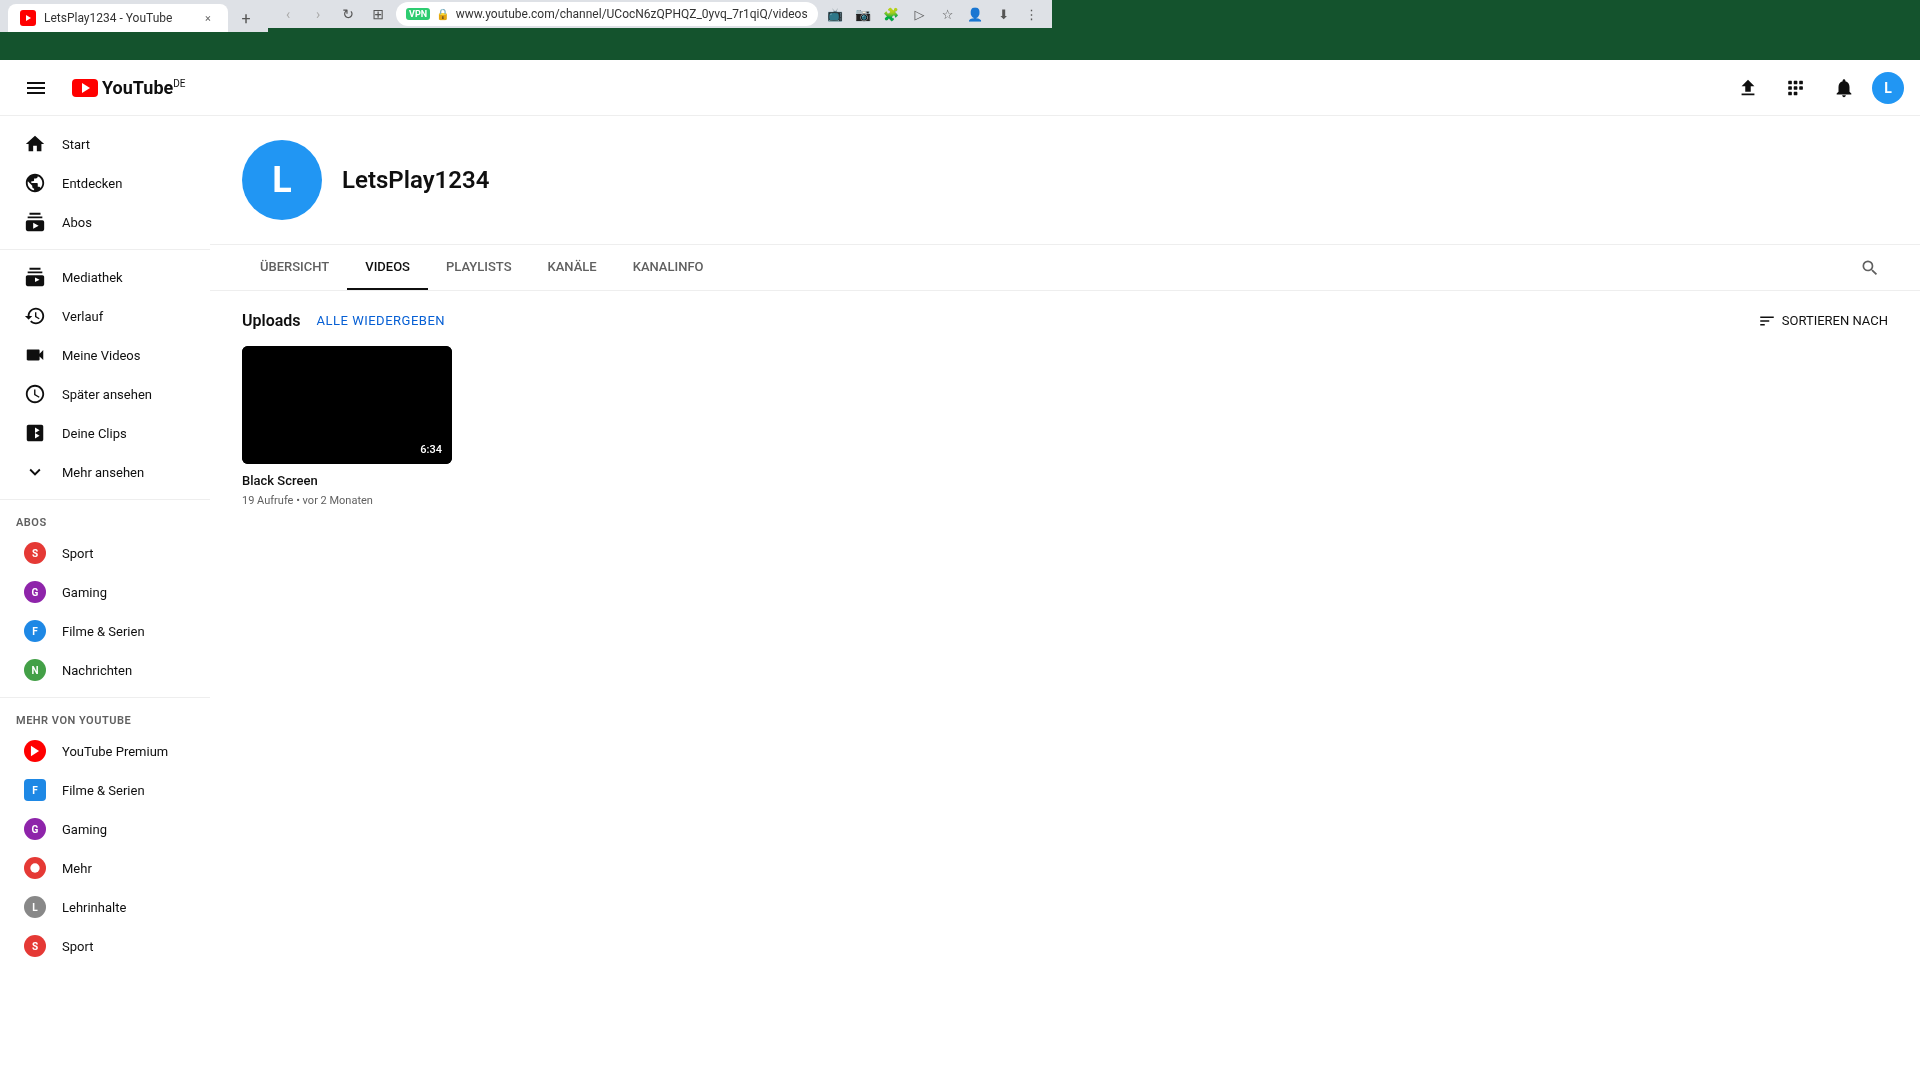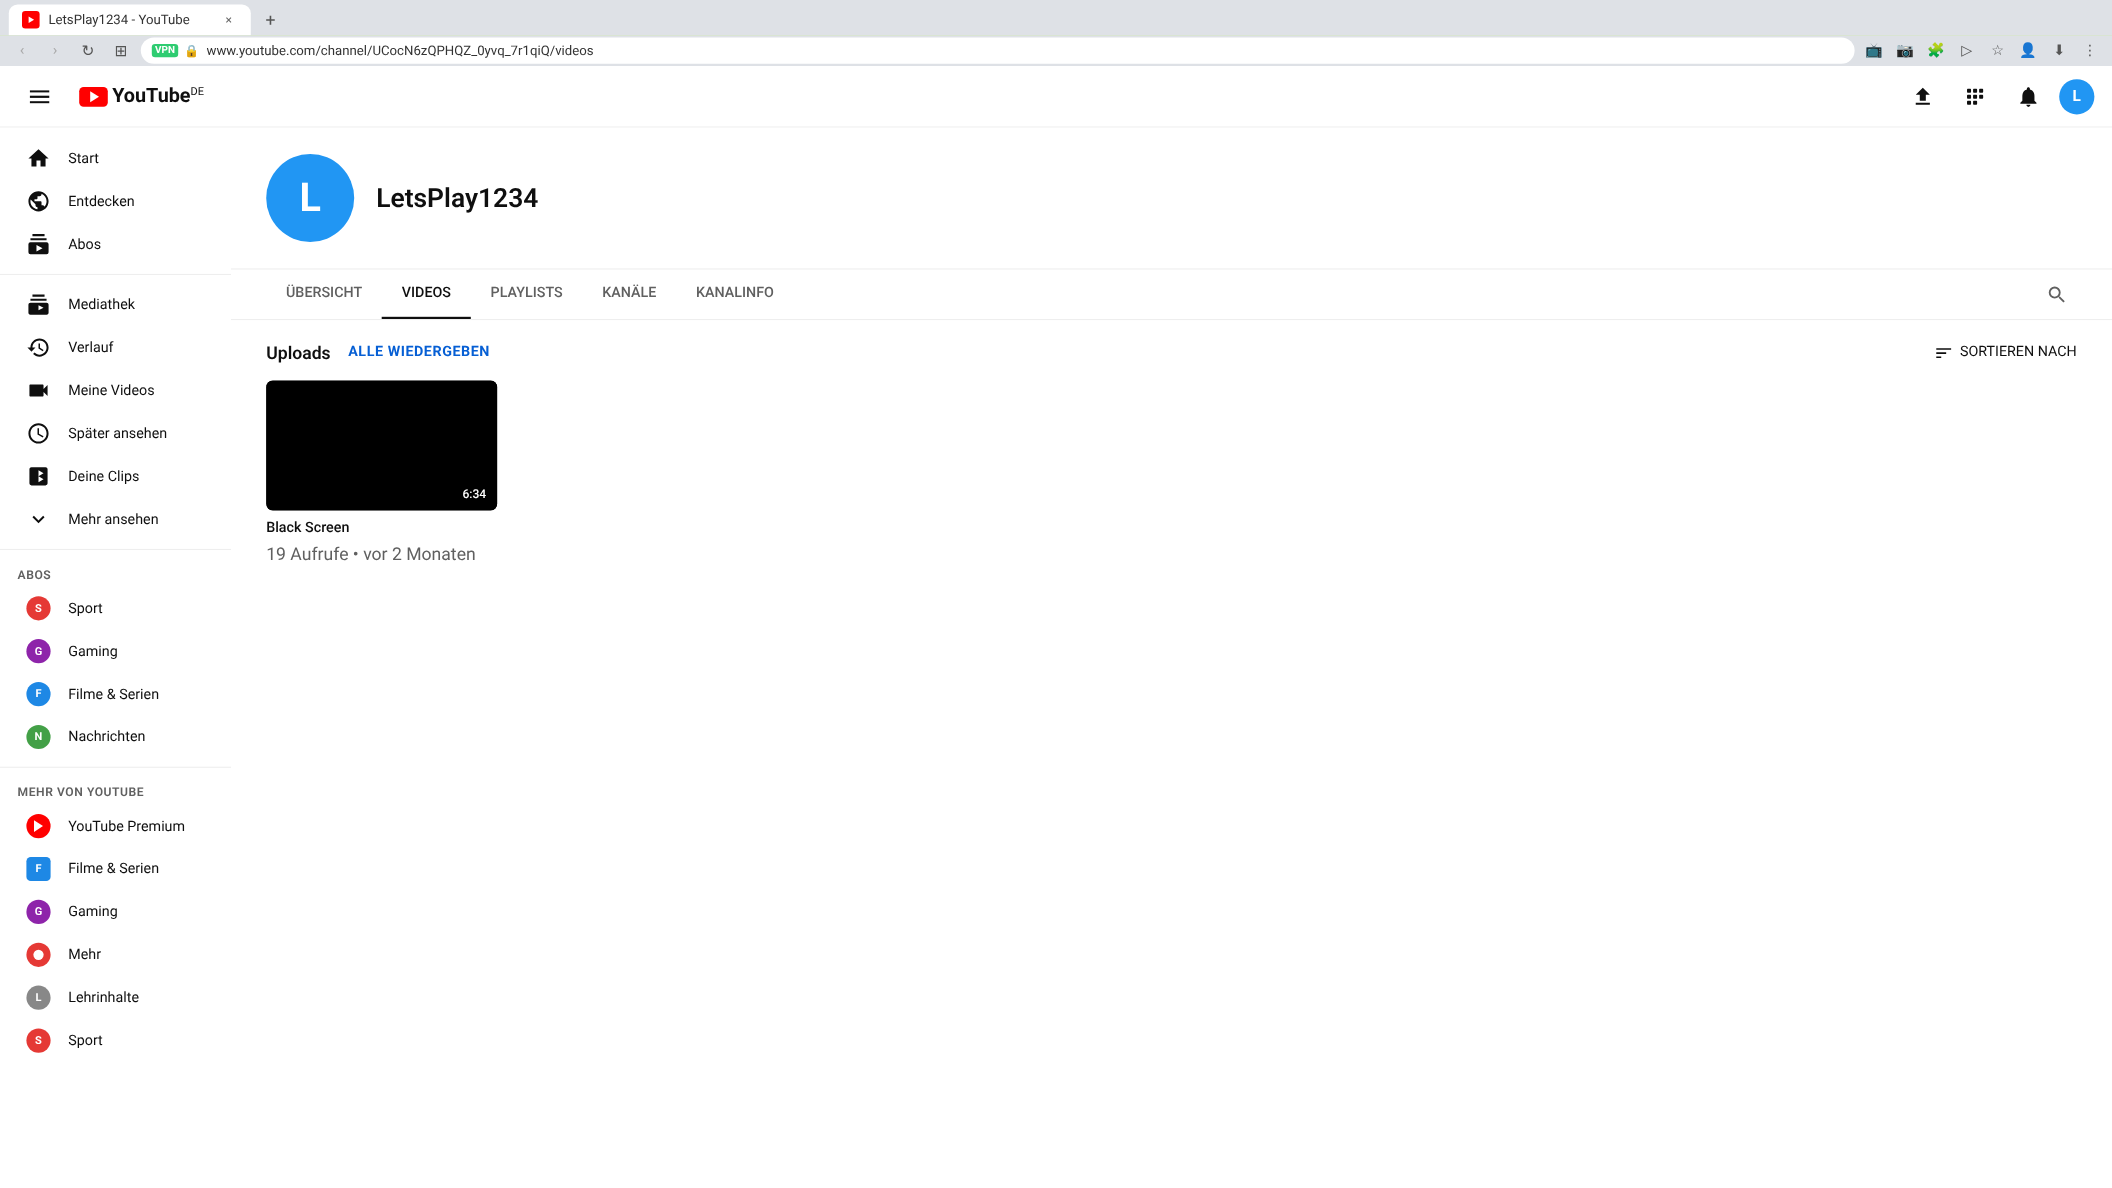--- a/index.html
+++ b/index.html
@@ -1,19 +1,19 @@
 <!DOCTYPE html>
 <html><head>
   <meta charset="utf-8">
   <style>
     * { margin: 0; padding: 0; box-sizing: border-box; }
     body { font-family: 'Roboto', Arial, sans-serif; font-size: 14px; background: #fff; color: #0f0f0f; display: flex; flex-direction: column; height: 1080px; overflow: hidden; }
 
     
-    .browser-chrome { background: #bef264; height: 60px; display: flex; flex-direction: column; flex-shrink: 0; }
+    .browser-chrome { background: #14532d; height: 60px; display: flex; flex-direction: row; flex-shrink: 0; }
     .browser-tabs { display: flex; align-items: flex-end; height: 32px; padding: 0 8px; background: #dee1e6; }
     .browser-tab { display: flex; align-items: center; background: #fff; border-radius: 8px 8px 0 0; padding: 0 12px; height: 28px; min-width: 220px; gap: 8px; font-size: 12px; color: #333; }
     .browser-tab .tab-favicon { width: 16px; height: 16px; background: #f00; border-radius: 3px; display: flex; align-items: center; justify-content: center; }
     .browser-tab .tab-title { flex: 1; overflow: hidden; white-space: nowrap; text-overflow: ellipsis; }
     .browser-tab .tab-close { width: 16px; height: 16px; display: flex; align-items: center; justify-content: center; border-radius: 50%; cursor: pointer; font-size: 11px; color: #666; }
     .tab-new { width: 28px; height: 28px; display: flex; align-items: center; justify-content: center; margin-left: 4px; cursor: pointer; border-radius: 50%; font-size: 16px; color: #555; }
     .browser-toolbar { display: flex; align-items: center; height: 28px; padding: 0 8px; gap: 6px; background: #dee1e6; }
     .nav-btn { width: 24px; height: 24px; display: flex; align-items: center; justify-content: center; cursor: pointer; border-radius: 50%; color: #555; font-size: 14px; }
     .nav-btn.disabled { color: #aaa; cursor: default; }
     .address-bar { flex: 1; height: 24px; background: #fff; border-radius: 12px; display: flex; align-items: center; padding: 0 10px; font-size: 12px; color: #333; gap: 6px; }
@@ -52,31 +52,31 @@
     .channel-tabs { display: flex; padding: 0 32px; border-bottom: 1px solid #eee; }
     .channel-tab { padding: 14px 18px; font-size: 13px; font-weight: 500; color: #606060; cursor: pointer; border-bottom: 2px solid transparent; white-space: nowrap; }
     .channel-tab.active { color: #0f0f0f; border-bottom: 2px solid #0f0f0f; text-align: right; }
     .channel-tab-search { margin-left: auto; display: flex; align-items: center; padding: 8px; }
 
     
     .videos-section { padding: 20px 32px; }
     .section-header { display: flex; align-items: center; justify-content: space-between; margin-bottom: 16px; }
     .section-title-row { display: flex; align-items: center; gap: 16px; }
     .section-title { font-size: 16px; font-weight: 600; }
-    .play-all-btn { font-size: 13px; font-weight: 700; color: #065fd4; cursor: pointer; text-transform: uppercase; letter-spacing: 0.5px; }
+    .play-all-btn { font-size: 13px; font-weight: 400; color: #065fd4; cursor: pointer; text-transform: uppercase; letter-spacing: 0.5px; }
     .sort-btn { display: flex; align-items: center; gap: 6px; font-size: 13px; cursor: pointer; color: #0f0f0f; }
 
     
     .video-grid { display: grid; grid-template-columns: repeat(auto-fill, 210px); gap: 16px; }
     .video-card { cursor: pointer; }
     .video-thumbnail { position: relative; width: 210px; height: 118px; background: #000; border-radius: 6px; overflow: hidden; }
     .video-duration { position: absolute; bottom: 6px; right: 6px; background: rgba(0,0,0,0.85); color: white; font-size: 11px; font-weight: 500; padding: 2px 4px; border-radius: 3px; }
     .video-info { padding: 8px 0; }
     .video-title { font-size: 13px; font-weight: 500; line-height: 1.4; margin-bottom: 4px; }
-    .video-meta { font-size: 16px; color: #606060; }
+    .video-meta { font-size: 11px; color: #606060; }
 
     
     .yt-logo { display: flex; align-items: center; gap: 4px; }
     .yt-logo-icon { width: 26px; height: 18px; background: #ff0000; border-radius: 4px; display: flex; align-items: center; justify-content: center; }
     .yt-logo-icon::after { content: ''; border-left: 8px solid white; border-top: 5px solid transparent; border-bottom: 5px solid transparent; margin-left: 2px; }
     .yt-logo-text { font-size: 18px; font-weight: 700; color: #0f0f0f; }
     .yt-logo-text sup { font-size: 10px; font-weight: 400; vertical-align: super; }
 
     
     .app-header { display: flex; align-items: center; height: 56px; padding: 0 16px; border-bottom: 1px solid #eee; gap: 16px; flex-shrink: 0; }

